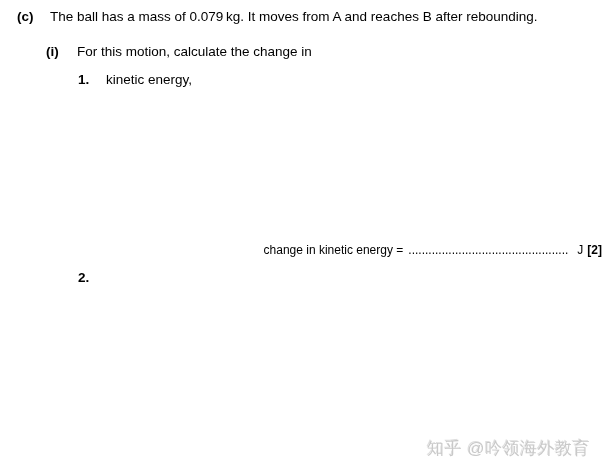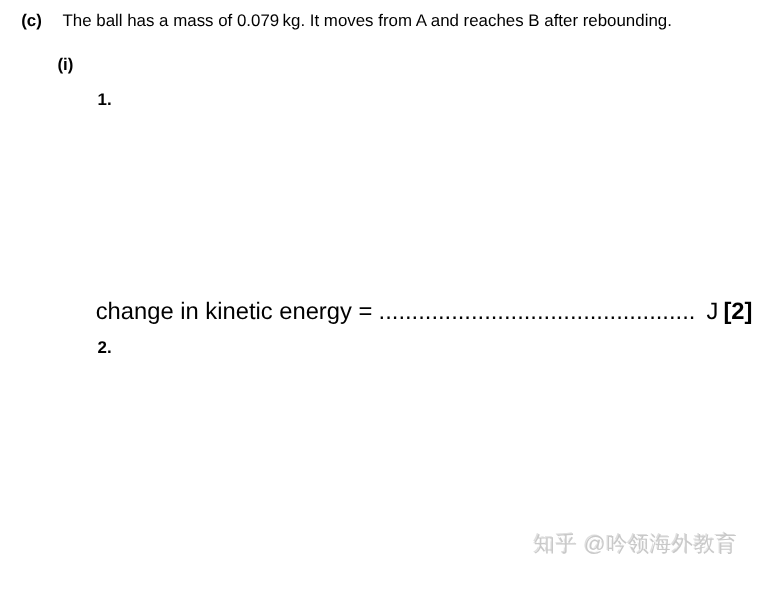--- a/index.html
+++ b/index.html
@@ -33,33 +33,33 @@
   .line-c   { left: 17px;  top: 9px; }
   .line-c .lab   { width: 33px; }
   .line-i   { left: 46px;  top: 44px; }
   .line-i .lab   { width: 31px; }
   .line-item1 { left: 78px; top: 72px; }
   .line-item2 { left: 78px; top: 270px; }
   .line-item1 .lab, .line-item2 .lab { width: 28px; }
   .answer-line {
     position: absolute;
     right: 10px;
-    font-size: 19px;
+    font-size: 12px;
     line-height: 16px;
     white-space: nowrap;
   }
   .answer-1 { top: 242px; }
   .answer-2 { top: 441px; }
   .answer-label { margin-right: 5px; }
   .unit  { margin-left: 9px; }
   .marks { font-weight: bold; margin-left: 4px; }
   .watermark {
     position: absolute;
     left: 427px;
-    top: 426px;
+    top: 439px;
     font-size: 17px;
     line-height: 20px;
     color: #c9c9c9;
     letter-spacing: 0.5px;
     text-shadow: 1px 1px 0 #ffffff, 2px 2px 1px rgba(255,255,255,0.95), -1px -1px 0 rgba(176,176,176,0.4);
     white-space: nowrap;
     z-index: 5;
   }
 </style>
 </head>
@@ -67,24 +67,26 @@
 
 <div class="page">
 
   <div class="line line-c">
     <span class="lab">(c)</span>
     <span>The ball has a mass of 0.079 kg. It moves from A and reaches B after rebounding.</span>
   </div>
 
   <div class="line line-i">
     <span class="lab">(i)</span>
+    <span>For this motion, calculate the change in</span>
   </div>
 
   <div class="line line-item1">
     <span class="lab">1.</span>
+    <span>kinetic energy,</span>
   </div>
 
   <div class="answer-line answer-1">
     <span class="answer-label">change in kinetic energy =</span><span class="dots">................................................</span><span class="unit">J</span><span class="marks">[2]</span>
   </div>
 
   <div class="line line-item2">
     <span class="lab">2.</span>
   </div>
 

